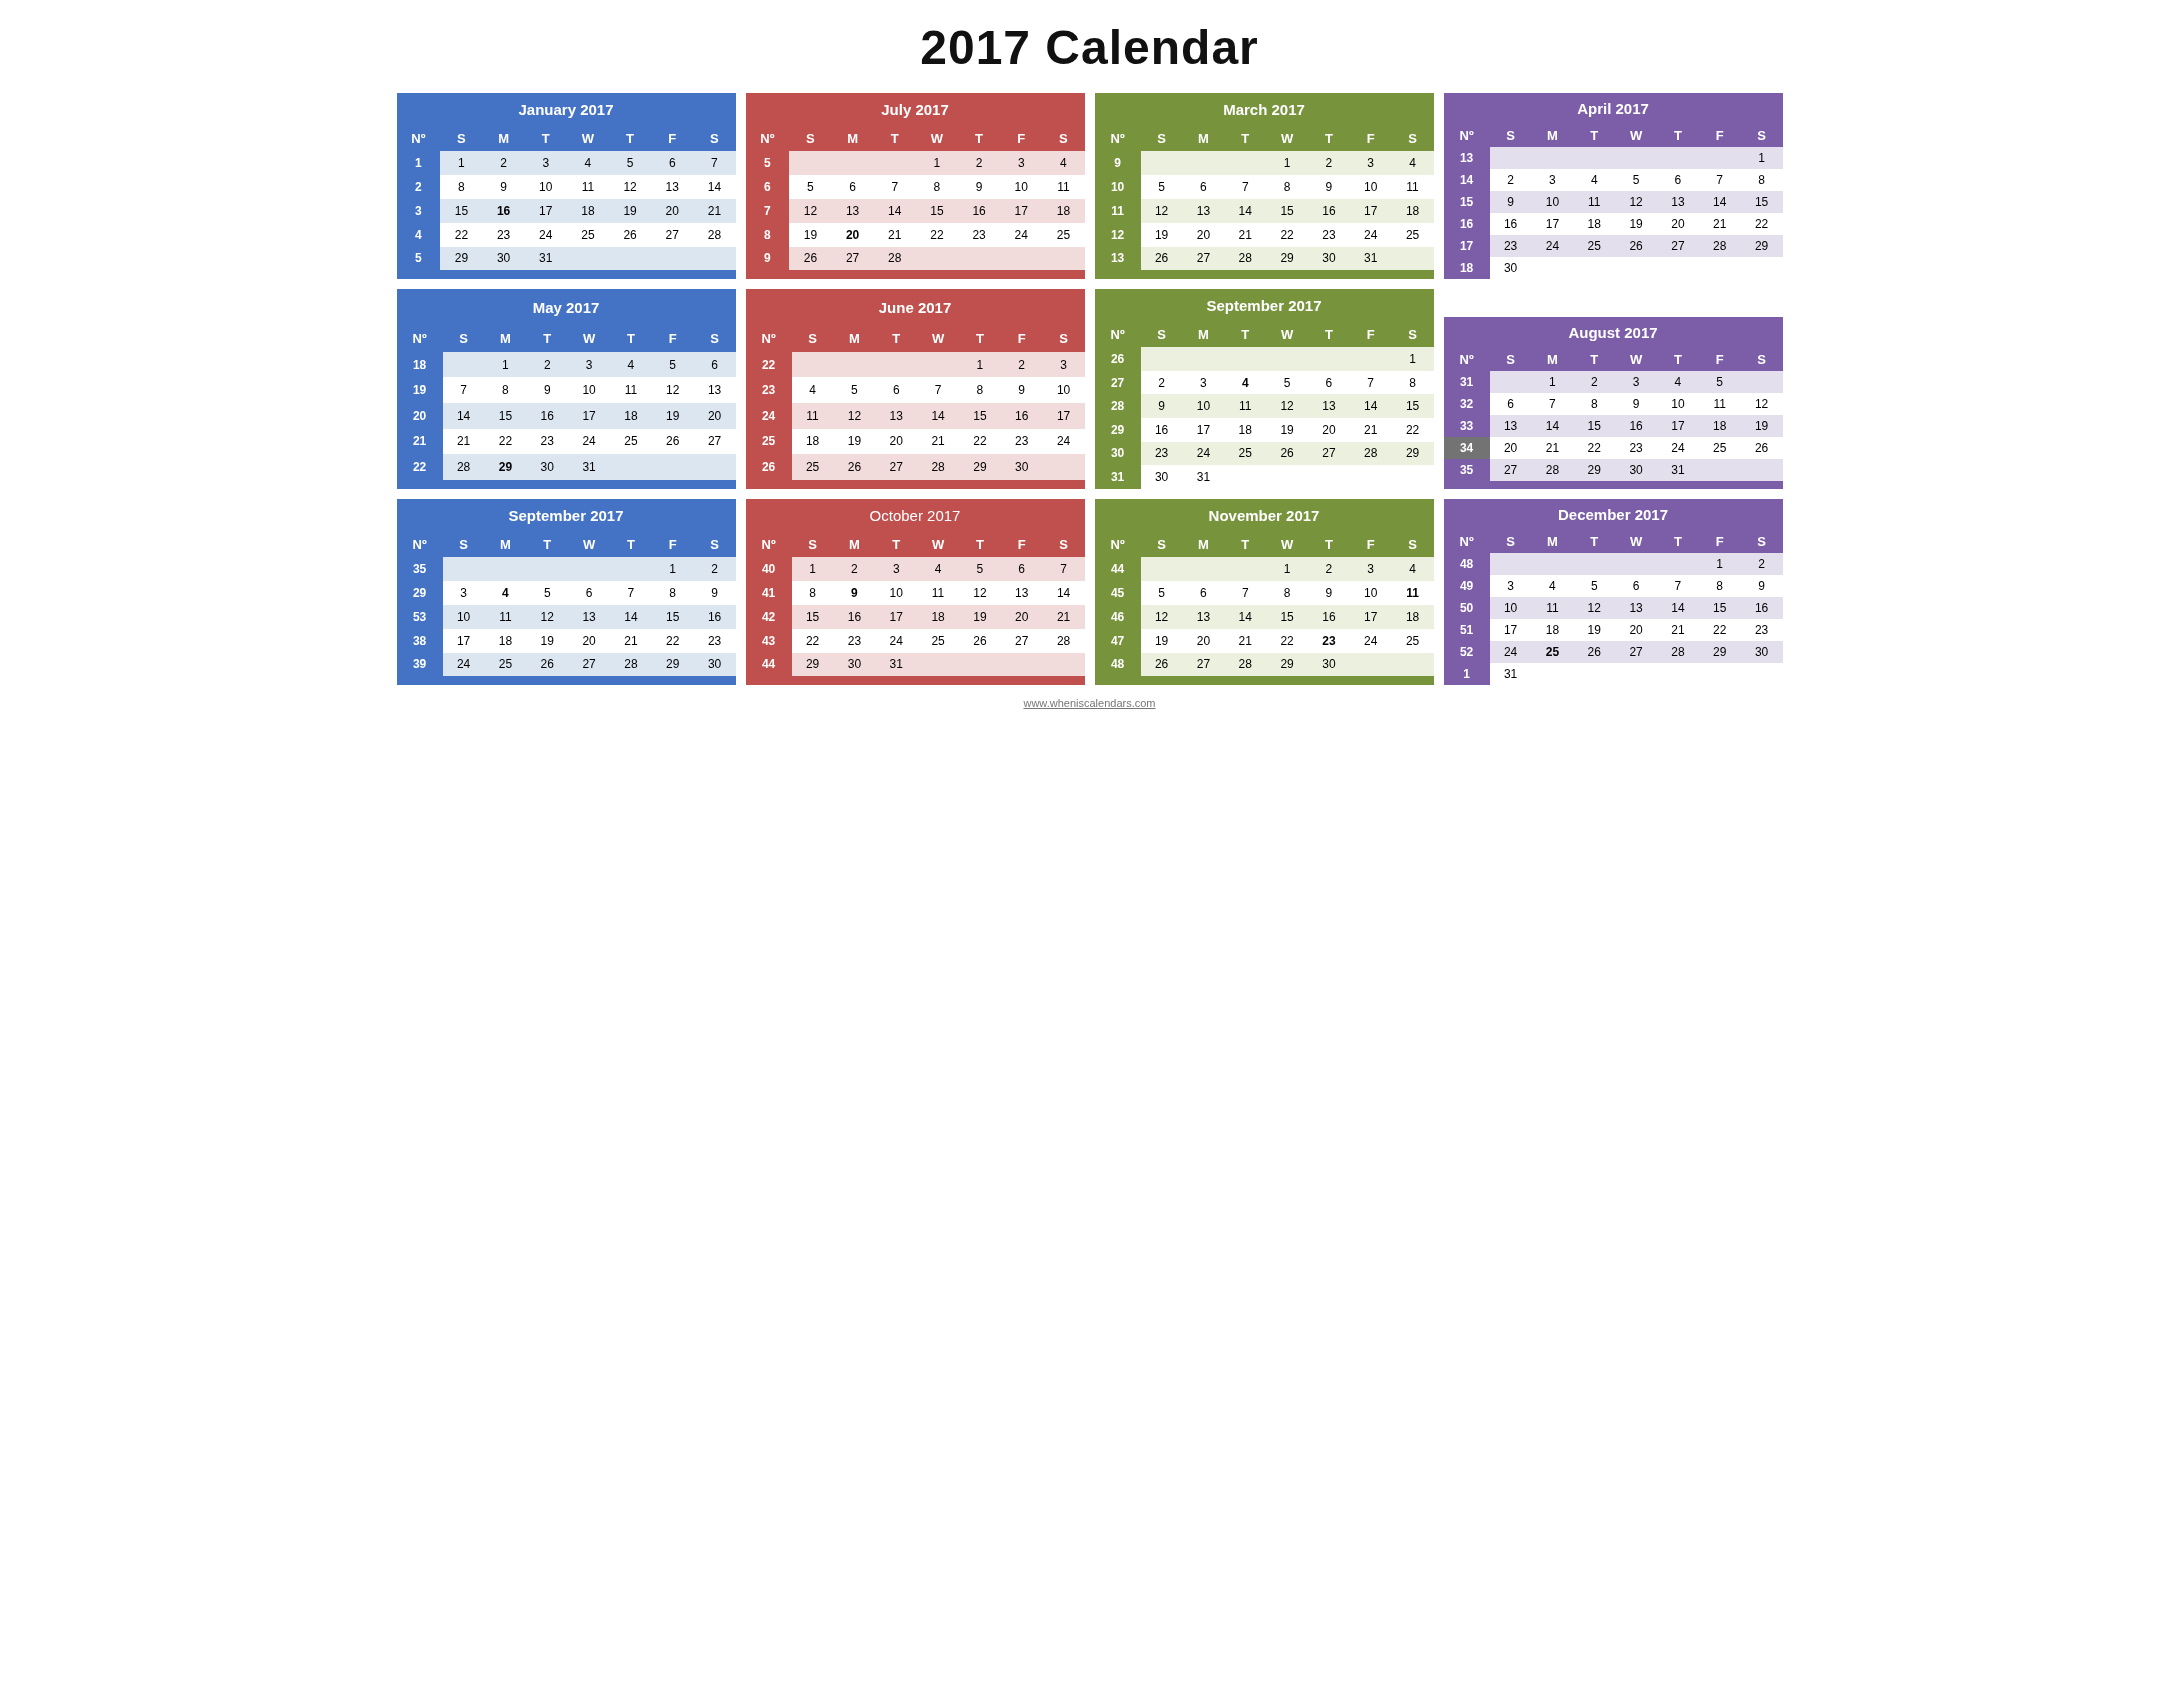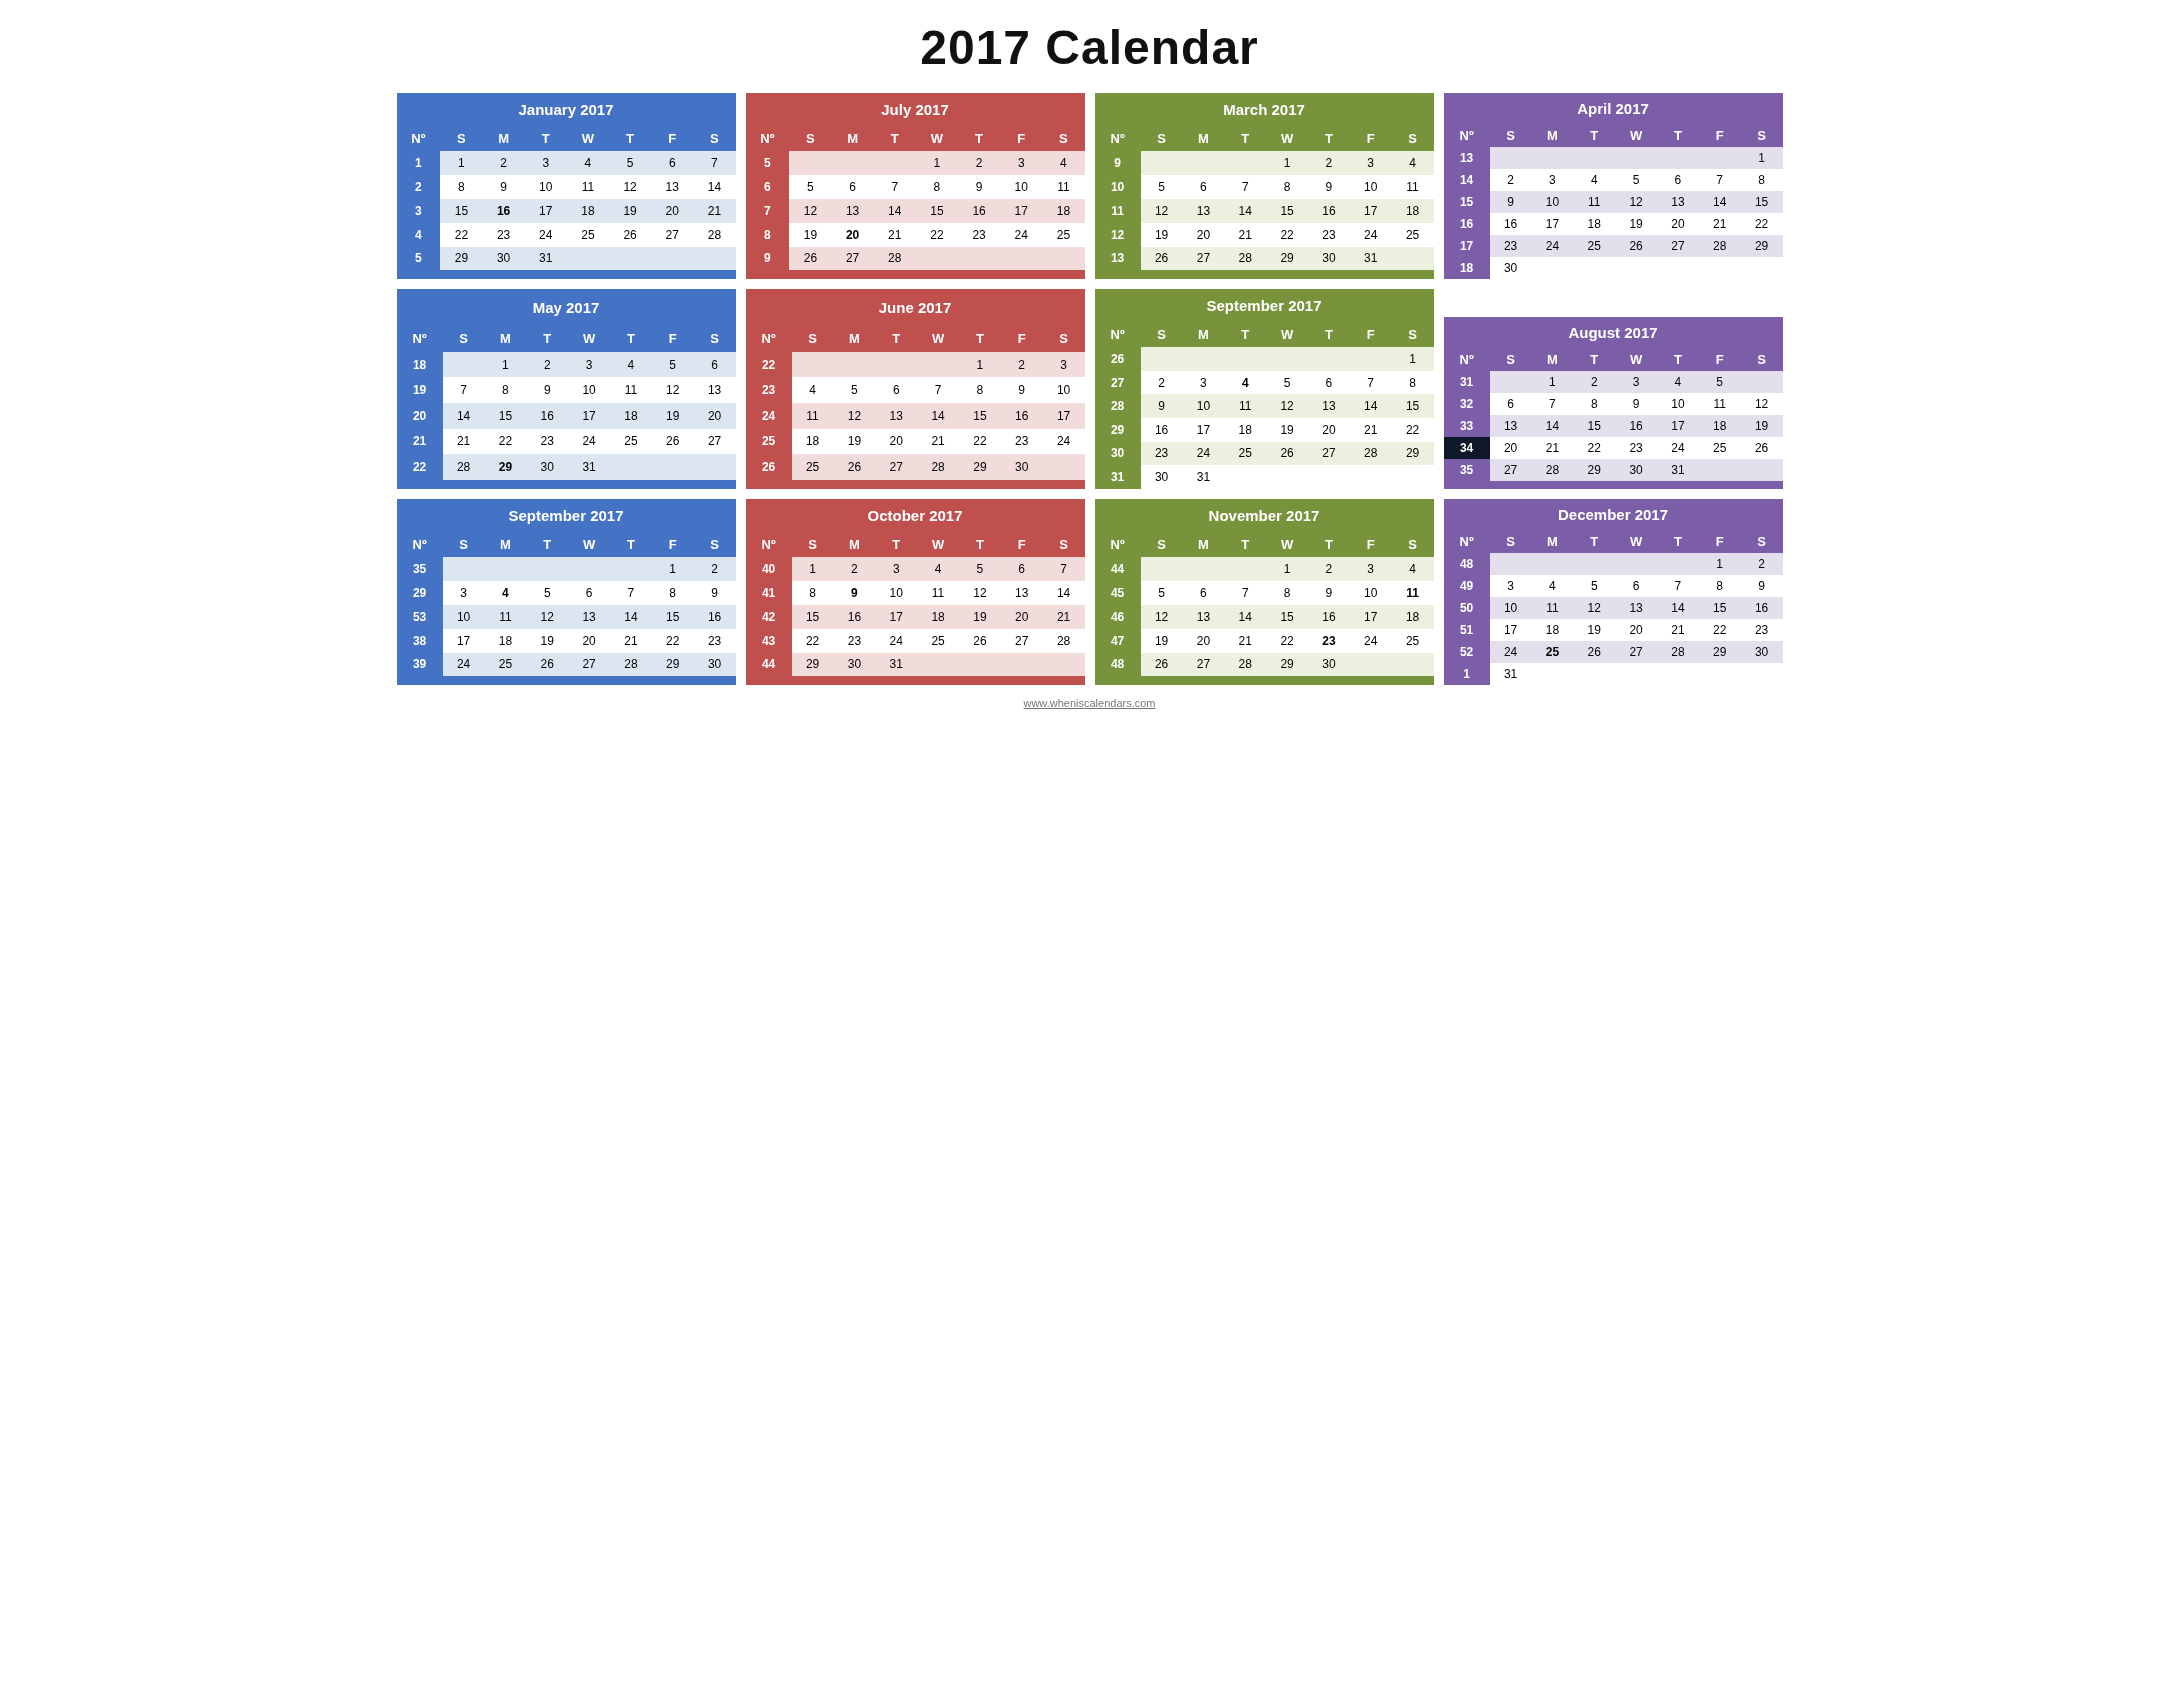--- a/index.html
+++ b/index.html
@@ -635,21 +635,21 @@
           <td style="background-color: rgb(123, 94, 167); color: rgb(255, 255, 255); font-weight: bold; font-size: 12px; text-align: center; padding: 4px;">33</td>
           <td style="background-color: rgb(228, 223, 236); text-align: center; padding: 4px 3px; font-size: 12px;">13</td>
           <td style="background-color: rgb(228, 223, 236); text-align: center; padding: 4px 3px; font-size: 12px;">14</td>
           <td style="background-color: rgb(228, 223, 236); text-align: center; padding: 4px 3px; font-size: 12px;">15</td>
           <td style="background-color: rgb(228, 223, 236); text-align: center; padding: 4px 3px; font-size: 12px;">16</td>
           <td style="background-color: rgb(228, 223, 236); text-align: center; padding: 4px 3px; font-size: 12px;">17</td>
           <td style="background-color: rgb(228, 223, 236); text-align: center; padding: 4px 3px; font-size: 12px;">18</td>
           <td style="background-color: rgb(228, 223, 236); text-align: center; padding: 4px 3px; font-size: 12px;">19</td>
         </tr>
         <tr>
-          <td style="background-color: #0f172a; color: rgb(255, 255, 255); font-weight: bold; font-size: 12px; text-align: center; padding: 4px;">34</td>
+          <td style="background-color: #737373; color: rgb(255, 255, 255); font-weight: bold; font-size: 12px; text-align: center; padding: 4px;">34</td>
           <td style="background-color: rgb(255, 255, 255); text-align: center; padding: 4px 3px; font-size: 12px;">20</td>
           <td style="background-color: rgb(255, 255, 255); text-align: center; padding: 4px 3px; font-size: 12px;">21</td>
           <td style="background-color: rgb(255, 255, 255); text-align: center; padding: 4px 3px; font-size: 12px;">22</td>
           <td style="background-color: rgb(255, 255, 255); text-align: center; padding: 4px 3px; font-size: 12px;">23</td>
           <td style="background-color: rgb(255, 255, 255); text-align: center; padding: 4px 3px; font-size: 12px;">24</td>
           <td style="background-color: rgb(255, 255, 255); text-align: center; padding: 4px 3px; font-size: 12px;">25</td>
           <td style="background-color: rgb(255, 255, 255); text-align: center; padding: 4px 3px; font-size: 12px;">26</td>
         </tr>
         <tr>
           <td style="background-color: rgb(123, 94, 167); color: rgb(255, 255, 255); font-weight: bold; font-size: 12px; text-align: center; padding: 4px;">35</td>
@@ -746,21 +746,21 @@
           <td style="background-color: rgb(68, 114, 196); text-align: center; padding: 4px 3px; font-size: 12px;"></td>
           <td style="background-color: rgb(68, 114, 196); text-align: center; padding: 4px 3px; font-size: 12px;"></td>
           <td style="background-color: rgb(68, 114, 196); text-align: center; padding: 4px 3px; font-size: 12px;"></td>
           <td style="background-color: rgb(68, 114, 196); text-align: center; padding: 4px 3px; font-size: 12px;"></td>
         </tr>
       </tbody>
     </table>
     <table class="month-table" style="border-collapse: collapse; width: 100%;">
       <tbody>
         <tr>
-          <th colspan="8" style="background-color: rgb(192, 80, 77); color: rgb(255, 255, 255); font-weight: bold; font-size: 15px; padding: 7px 0px; text-align: center;">October 2017</th>
+          <th colspan="8" style="background-color: rgb(192, 80, 77); color: rgb(255, 255, 255); font-weight: normal; font-size: 15px; padding: 7px 0px; text-align: center;">October 2017</th>
         </tr>
         <tr>
           <th style="background-color: rgb(192, 80, 77); color: rgb(255, 255, 255); font-weight: bold; font-size: 13px; padding: 4px 3px; text-align: center;">Nº</th>
           <th style="background-color: rgb(192, 80, 77); color: rgb(255, 255, 255); font-weight: bold; font-size: 13px; padding: 4px 3px; text-align: center;">S</th>
           <th style="background-color: rgb(192, 80, 77); color: rgb(255, 255, 255); font-weight: bold; font-size: 13px; padding: 4px 3px; text-align: center;">M</th>
           <th style="background-color: rgb(192, 80, 77); color: rgb(255, 255, 255); font-weight: bold; font-size: 13px; padding: 4px 3px; text-align: center;">T</th>
           <th style="background-color: rgb(192, 80, 77); color: rgb(255, 255, 255); font-weight: bold; font-size: 13px; padding: 4px 3px; text-align: center;">W</th>
           <th style="background-color: rgb(192, 80, 77); color: rgb(255, 255, 255); font-weight: bold; font-size: 13px; padding: 4px 3px; text-align: center;">T</th>
           <th style="background-color: rgb(192, 80, 77); color: rgb(255, 255, 255); font-weight: bold; font-size: 13px; padding: 4px 3px; text-align: center;">F</th>
           <th style="background-color: rgb(192, 80, 77); color: rgb(255, 255, 255); font-weight: bold; font-size: 13px; padding: 4px 3px; text-align: center;">S</th>

